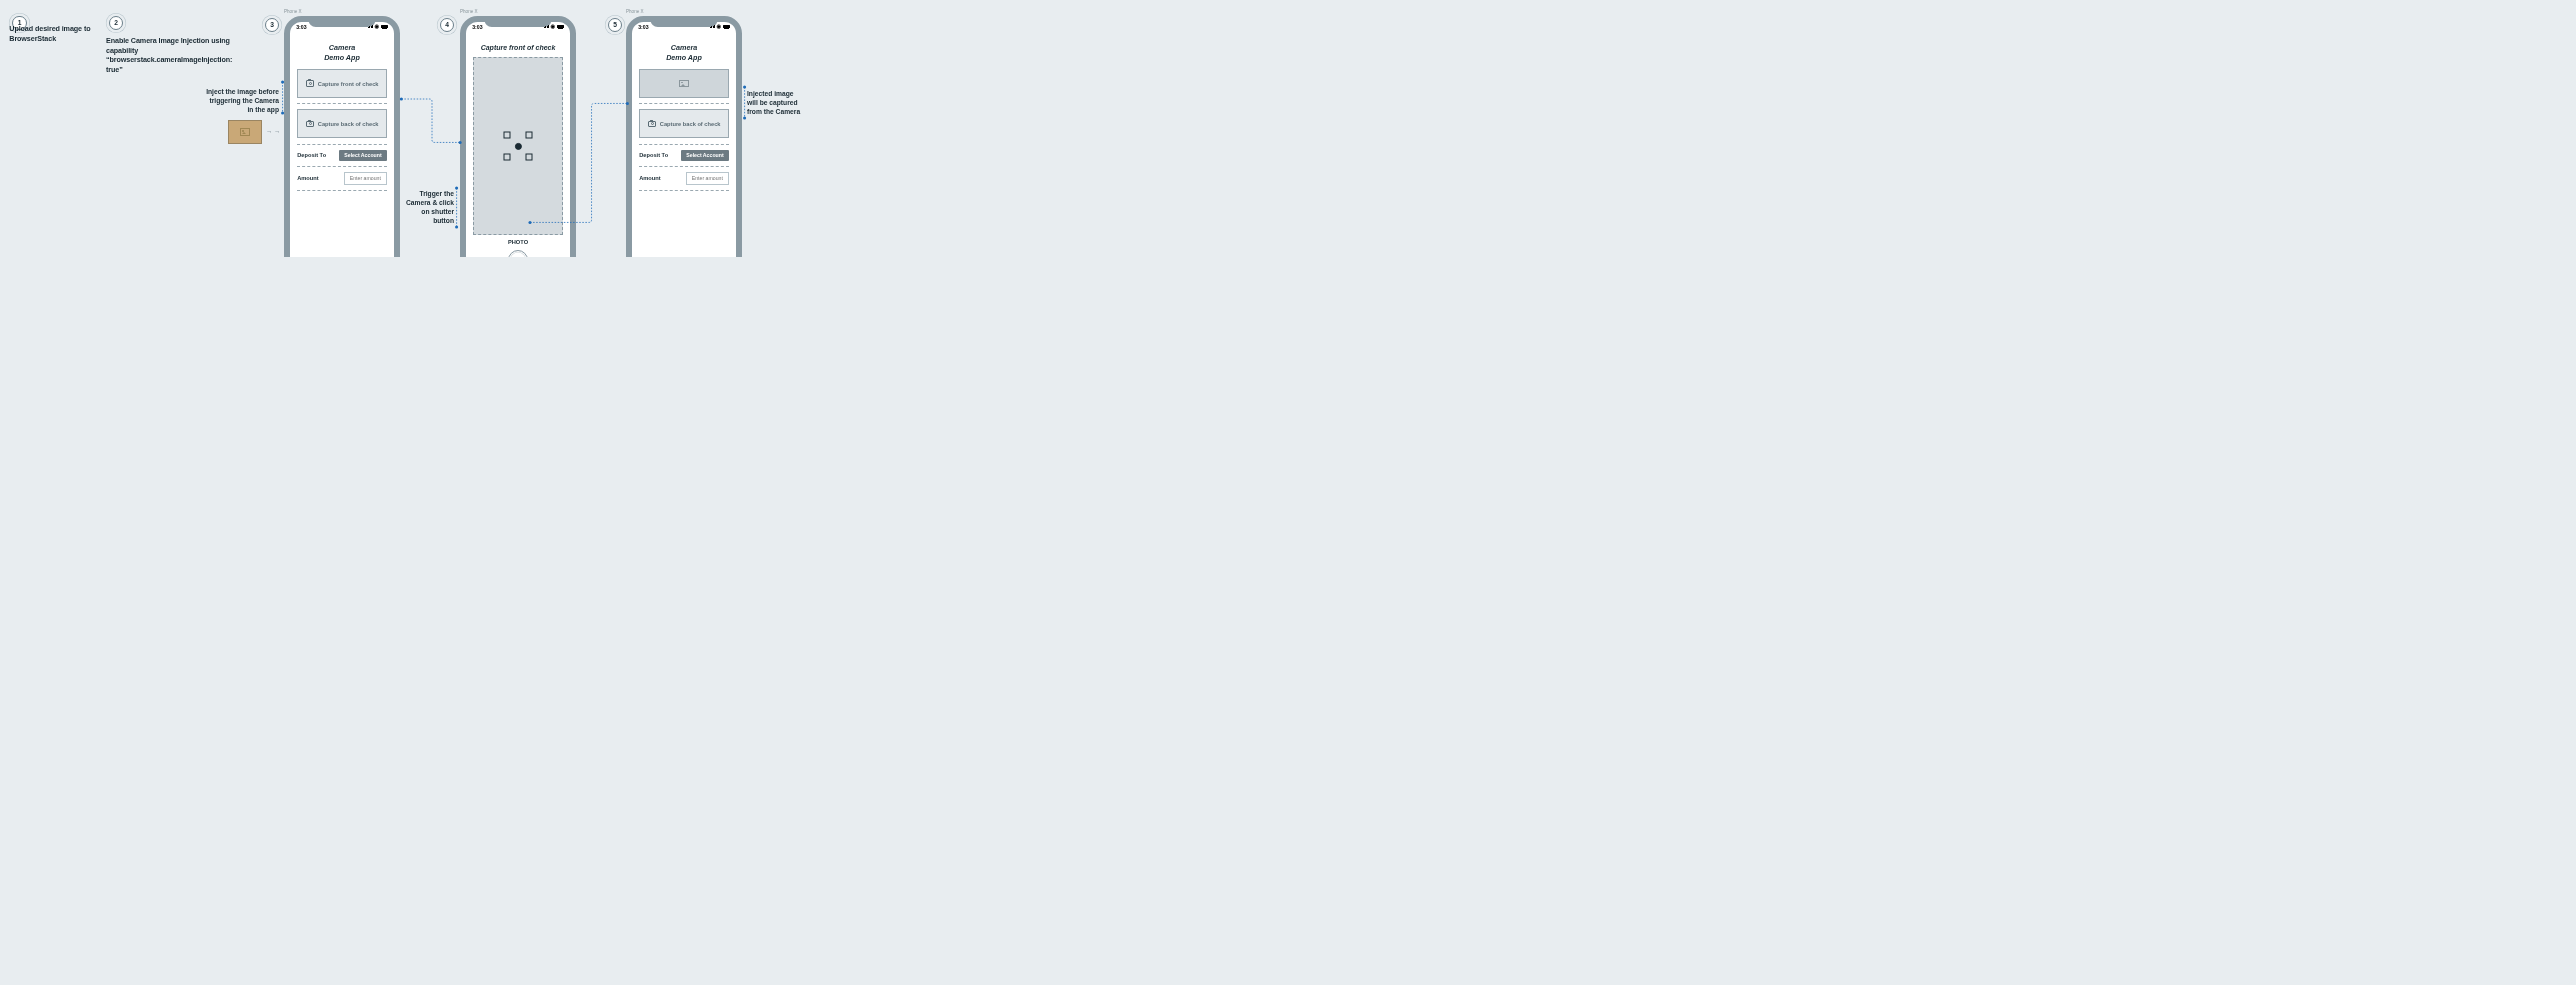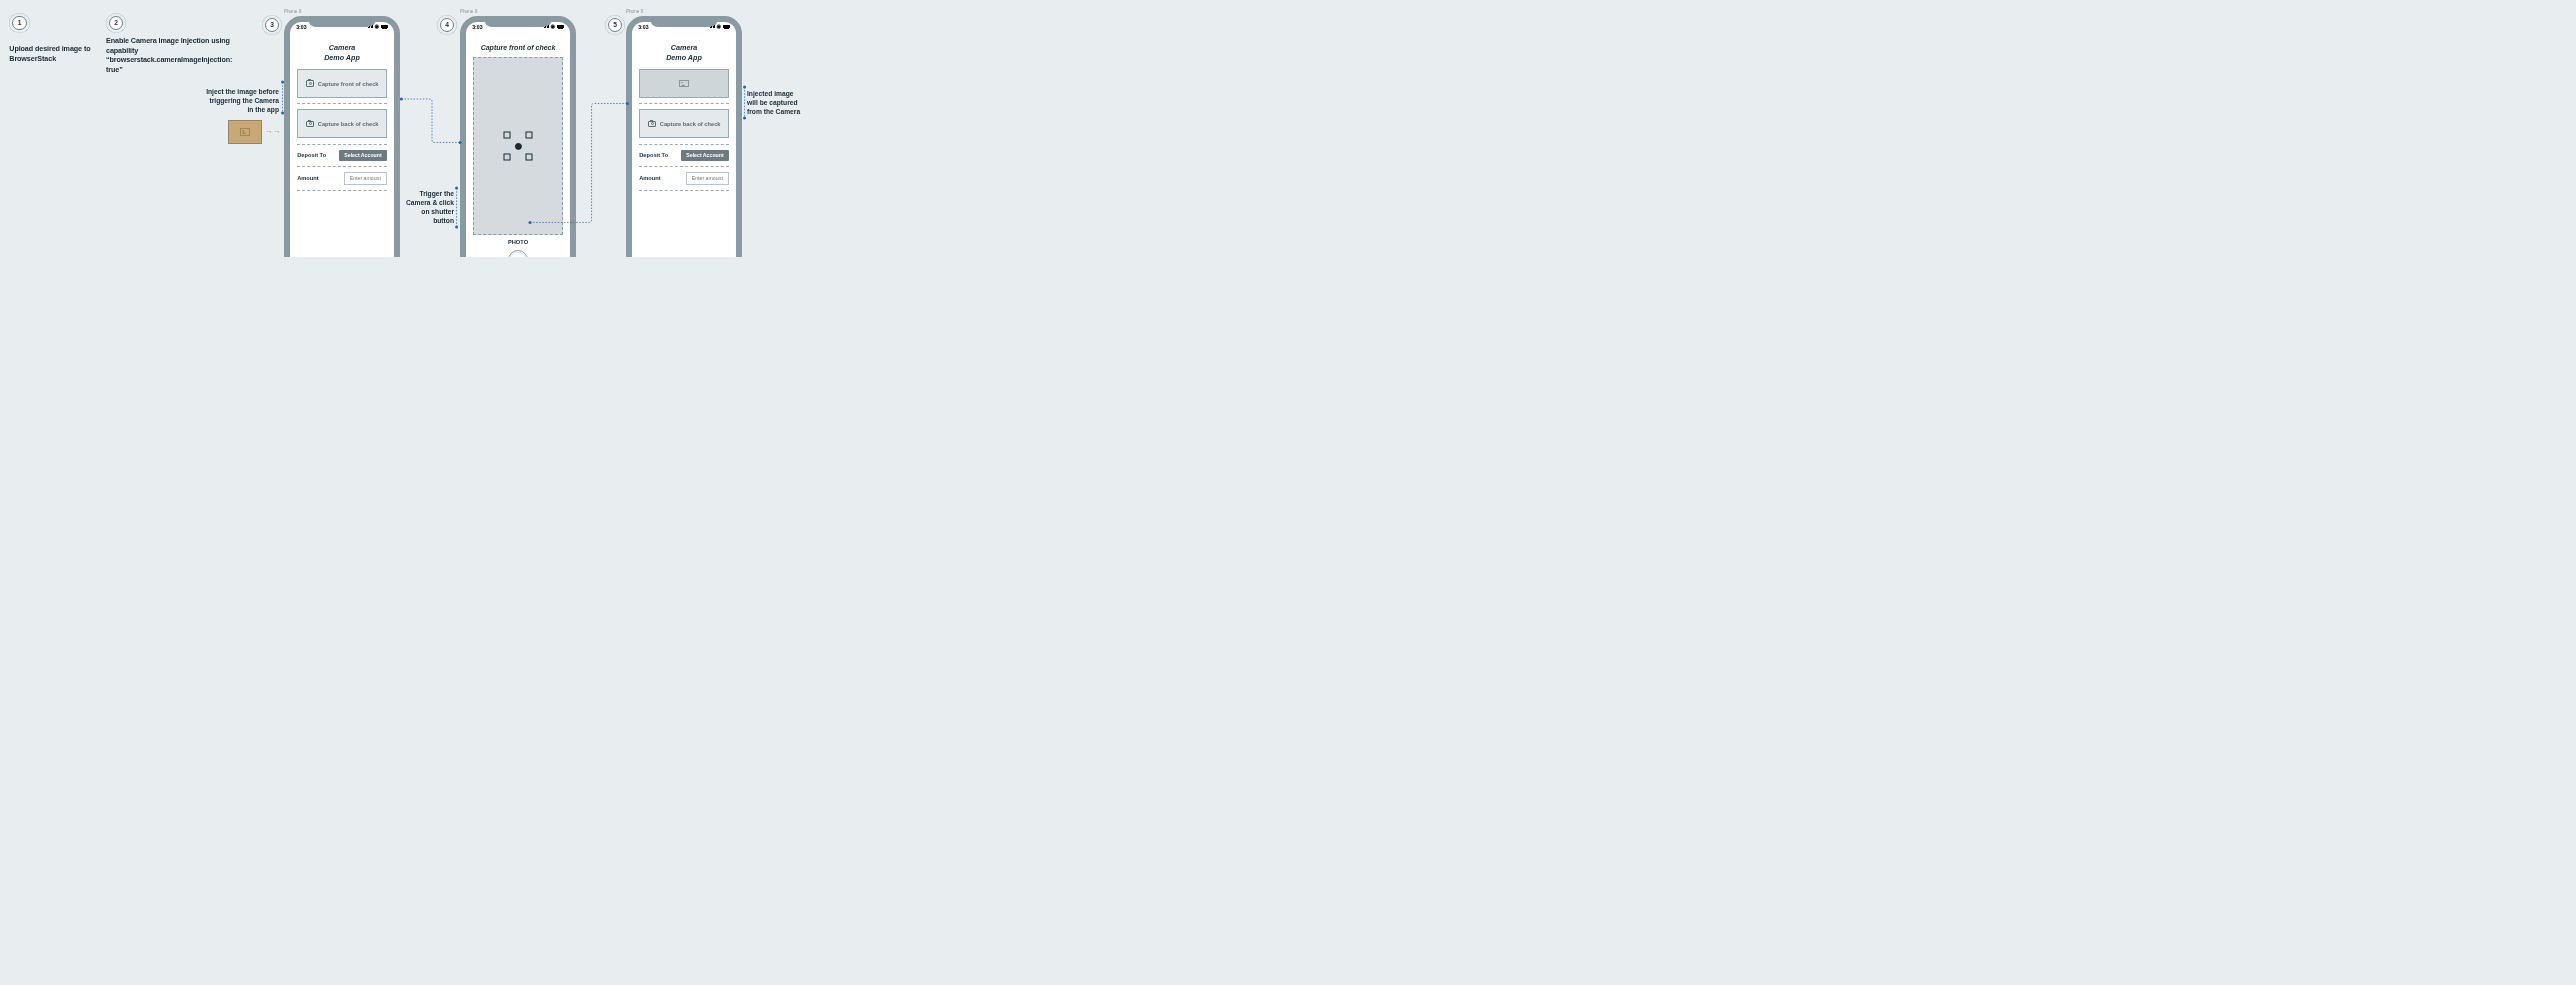--- a/index.html
+++ b/index.html
@@ -318,21 +318,21 @@
   .batt-icon::after { content:""; position:absolute; right:-1px; top:0.8px; width:0.8px; height:1.5px; background:#000; }
   .batt-icon i { display:block; width:5.2px; height:2.6px; margin:0.5px; background:#000; }
 
 </style>
 </head>
 <body>
 
 <div class="step-badge" style="left:12.4px; top:15.5px;">
   <span>1</span>
 </div>
-<div class="step-text" style="left:9.3px; top:44px; width:98px;">Upload desired image to BrowserStack</div>
+<div class="step-text" style="left:9.3px; top:24px; width:98px;">Upload desired image to BrowserStack</div>
 
 <div class="step-badge" style="left:109px; top:15.5px;">
   <span>2</span>
 </div>
 <div class="step-text" style="left:106px; top:36px; width:134px;">Enable Camera Image Injection using capability “browserstack.cameraImageInjection: true”</div>
 
 <div class="step-badge" style="left:265px; top:17.5px;">
   <span>3</span>
 </div>
 

